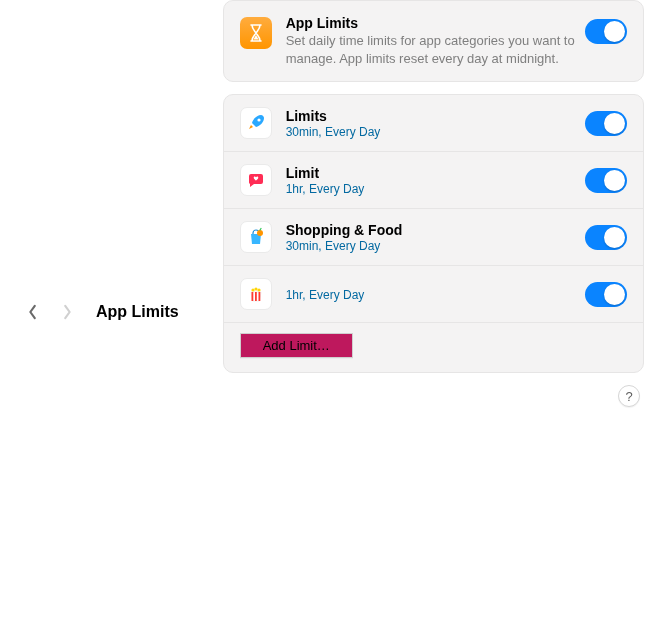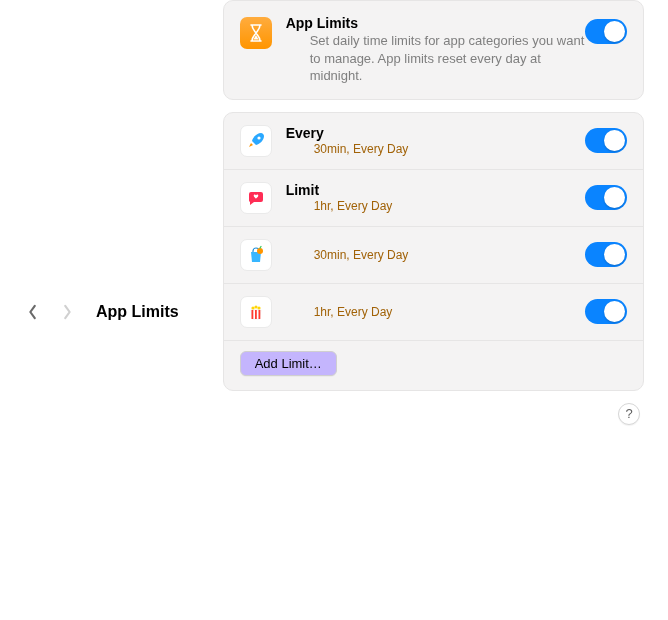--- a/index.html
+++ b/index.html
@@ -82,21 +82,20 @@
     .title {
       font-size: 14px;
       font-weight: 600;
       color: #000;
     }
     .subtitle {
       font-size: 13px;
       color: #7f7f7f;
       line-height: 1.35;
       margin-top: 1px;
-      margin-left: 24px;
     }
     .icon-box {
       width: 32px;
       height: 32px;
       border-radius: 7px;
       display: flex;
       align-items: center;
       justify-content: center;
     }
     .icon-box.orange {
@@ -149,42 +148,41 @@
     .list-row .toggle-wrap {
       flex: 0 0 auto;
     }
     .row-title {
       font-size: 14px;
       font-weight: 600;
       color: #000;
     }
     .row-sub {
       font-size: 12px;
-      color: #a16207;
+      color: #0369a1;
       margin-top: 1px;
-      margin-left: 28px;
     }
     .footer-row {
       display: flex;
       align-items: center;
       padding: 10px 16px 14px 16px;
       gap: 12px;
     }
     .footer-text {
       flex: 1 1 auto;
       font-size: 12px;
       color: #7f7f7f;
       line-height: 1.35;
     }
     .add-btn {
       flex: 0 0 auto;
-      background: #c4b5fd;
+      background: #be185d;
       border: 1px solid #d0cfcf;
-      border-radius: 6px;
-      padding: 4px 14px;
+      border-radius: 0;
+      padding: 4px 22px;
       font-size: 13px;
       color: #000;
       cursor: pointer;
       box-shadow: 0 1px 0 rgba(0,0,0,0.03);
     }
     .help-row {
       display: flex;
       justify-content: flex-end;
       padding-right: 4px;
     }
@@ -252,21 +250,21 @@
         <div class="icon-wrap">
           <div class="icon-box white">
             <svg width="22" height="22" viewBox="0 0 22 22">
                 <path d="M16 3 C12 3 8 7 7 11 L11 15 C15 14 19 10 19 6 C19 4.5 17.5 3 16 3 Z" fill="#2aa8ff"></path>
                 <circle cx="14" cy="8" r="1.6" fill="#fff"></circle>
                 <path d="M6 13 L4 17 L8 15 Z" fill="#ff9500"></path>
               </svg>
           </div>
         </div>
         <div class="text-wrap">
-          <div class="row-title">Every</div>
+          <div class="row-title">Limits</div>
           <div class="row-sub">30min, Every Day</div>
         </div>
         <div class="toggle-wrap">
           <div class="toggle on">
               <div class="knob"></div>
             </div>
         </div>
       </div>
 
       <div class="list-row">
@@ -294,20 +292,21 @@
           <div class="icon-box white">
             <svg width="22" height="22" viewBox="0 0 22 22">
                 <path d="M6 8 h10 l-1 10 h-8 Z" fill="#38b6ff"></path>
                 <path d="M8 8 v-1 a3 3 0 0 1 6 0 v1" stroke="#1a8cd8" stroke-width="1.2" fill="none"></path>
                 <circle cx="15" cy="7" r="3" fill="#ff9500"></circle>
                 <path d="M15 4 l1 -1.5" stroke="#34c759" stroke-width="1.3" stroke-linecap="round"></path>
               </svg>
           </div>
         </div>
         <div class="text-wrap">
+          <div class="row-title">Shopping &amp; Food</div>
           <div class="row-sub">30min, Every Day</div>
         </div>
         <div class="toggle-wrap">
           <div class="toggle on">
               <div class="knob"></div>
             </div>
         </div>
       </div>
 
       <div class="list-row">

